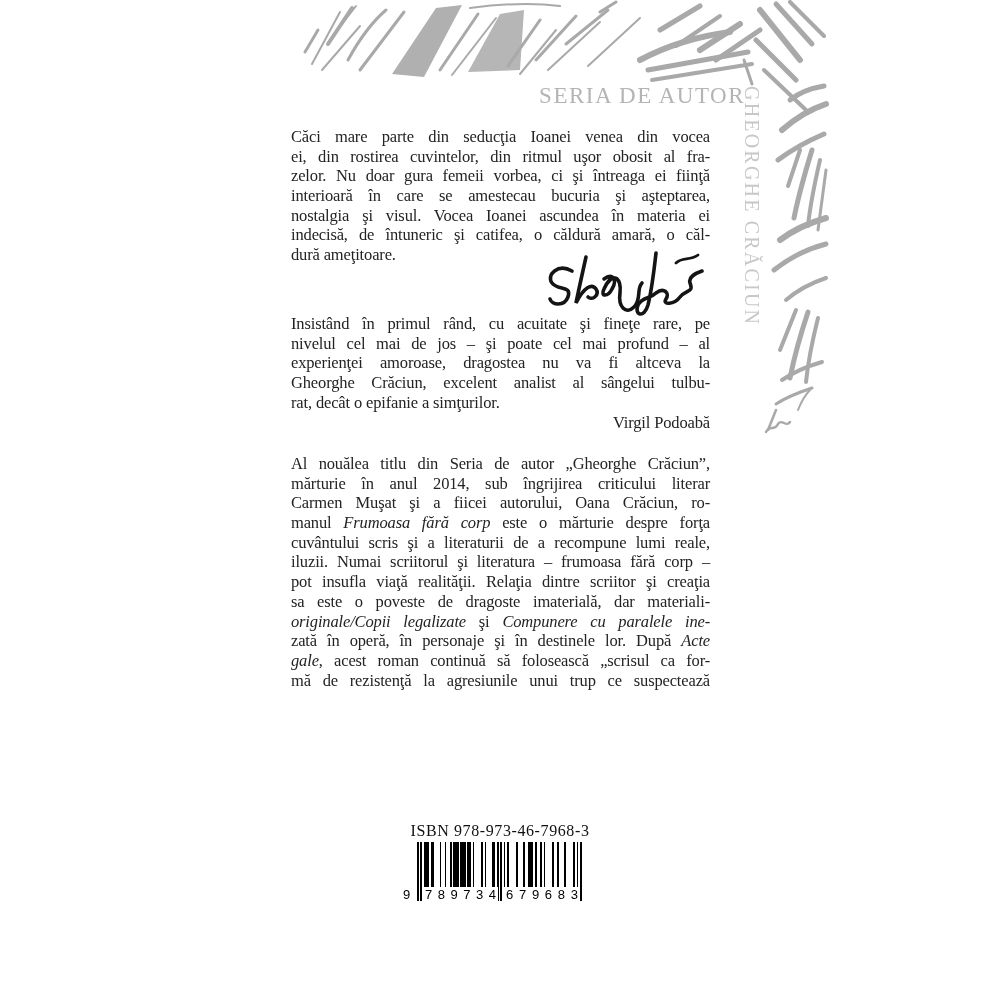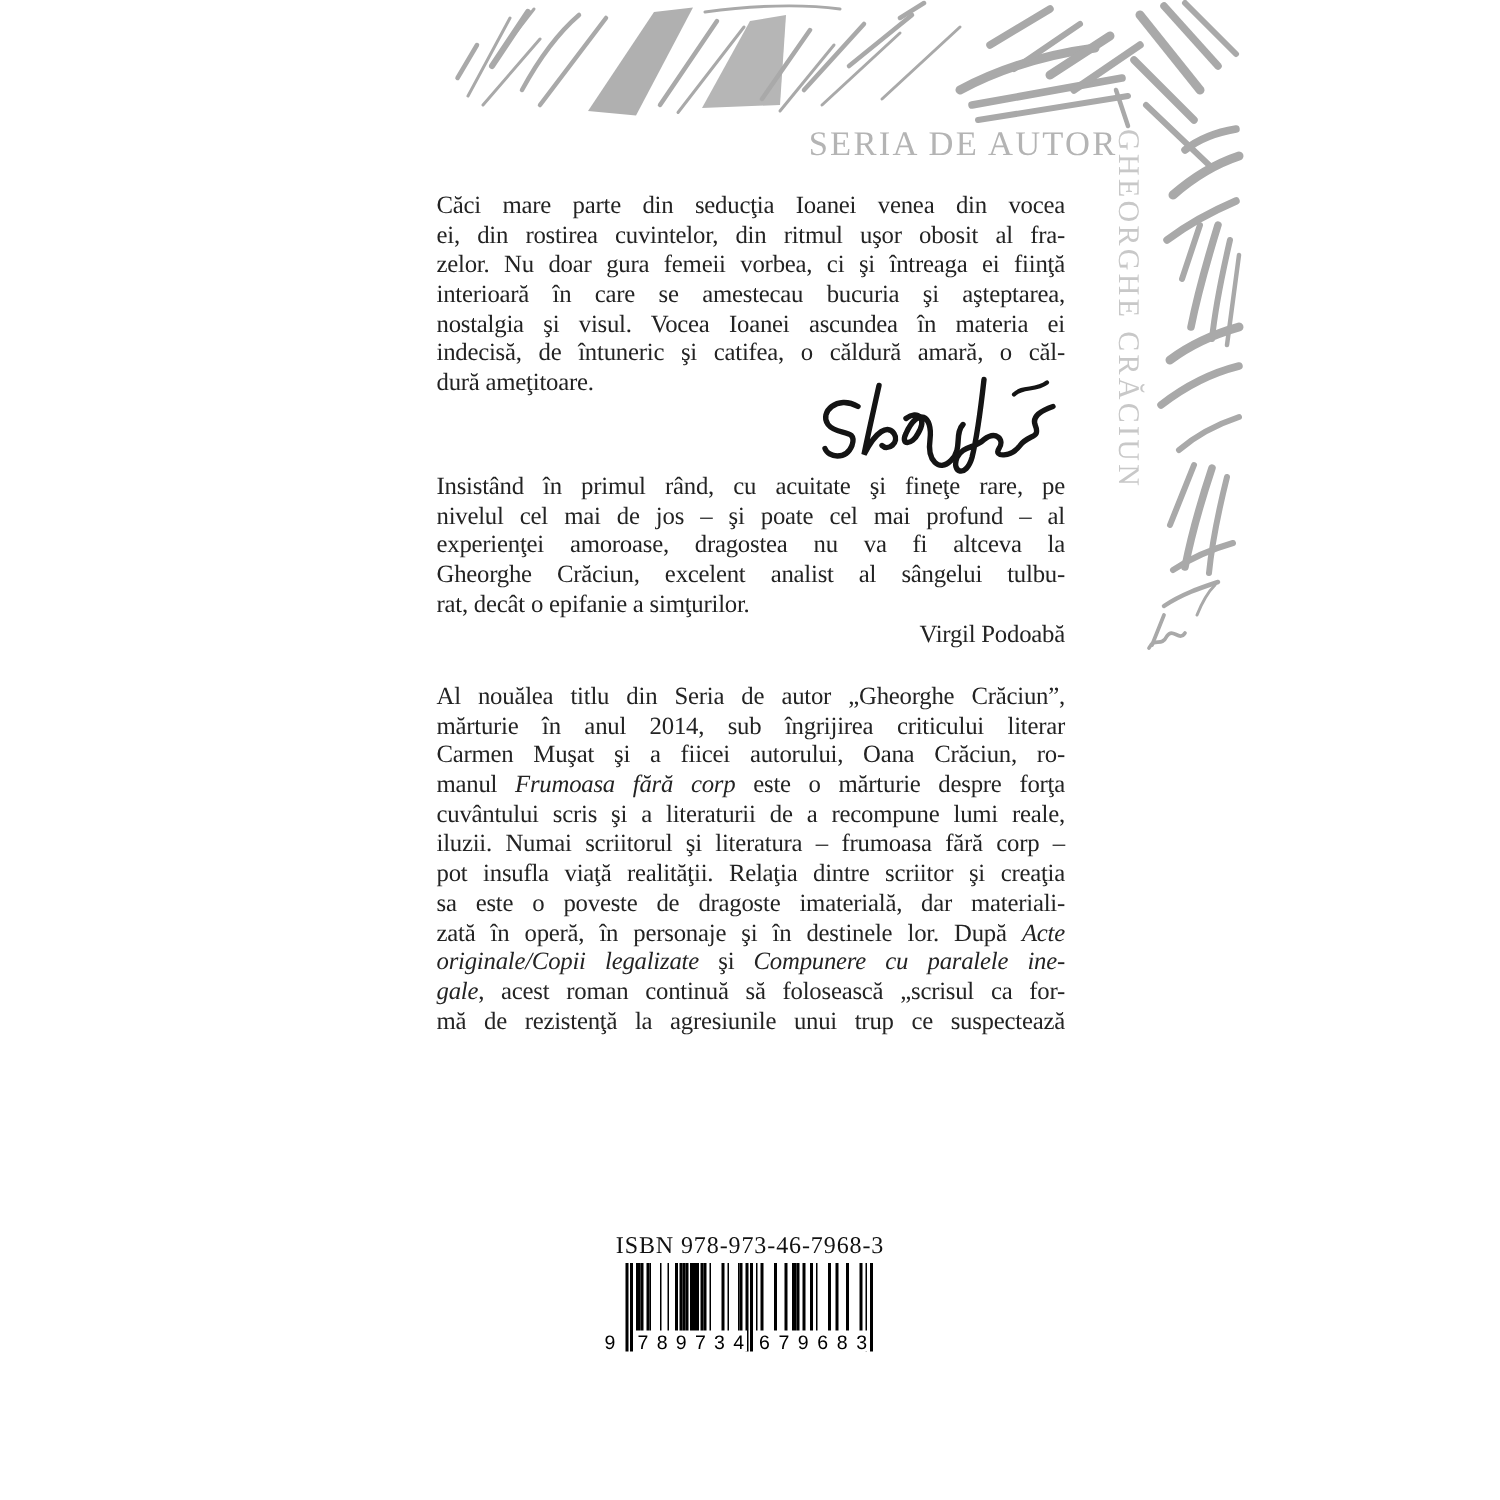--- a/index.html
+++ b/index.html
@@ -134,22 +134,22 @@
 
   <div class="para p3">
       <div class="line"><span>Al nouălea titlu din Seria de autor „Gheorghe Crăciun”,</span></div>
       <div class="line"><span>mărturie în anul 2014, sub îngrijirea criticului literar</span></div>
       <div class="line"><span>Carmen Muşat şi a fiicei autorului, Oana Crăciun, ro-</span></div>
       <div class="line"><span>manul </span><em>Frumoasa fără corp</em><span> este o mărturie despre forţa</span></div>
       <div class="line"><span>cuvântului scris şi a literaturii de a recompune lumi reale,</span></div>
       <div class="line"><span>iluzii. Numai scriitorul şi literatura – frumoasa fără corp –</span></div>
       <div class="line"><span>pot insufla viaţă realităţii. Relaţia dintre scriitor şi creaţia</span></div>
       <div class="line"><span>sa este o poveste de dragoste imaterială, dar materiali-</span></div>
+      <div class="line"><em>originale/Copii legalizate</em><span> şi </span><em>Compunere cu paralele ine-</em></div>
       <div class="line"><span>zată în operă, în personaje şi în destinele lor. După </span><em>Acte</em></div>
-      <div class="line"><em>originale/Copii legalizate</em><span> şi </span><em>Compunere cu paralele ine-</em></div>
       <div class="line"><em>gale</em><span>, acest roman continuă să folosească „scrisul ca for-</span></div>
       <div class="line"><span>mă de rezistenţă la agresiunile unui trup ce suspectează</span></div>
     </div>
 
   <div class="isbn">ISBN 978-973-46-7968-3</div>
 
   <div class="barcode">
     <div class="bars">
         <div class="module black guard"></div>
         <div class="module guard"></div>

